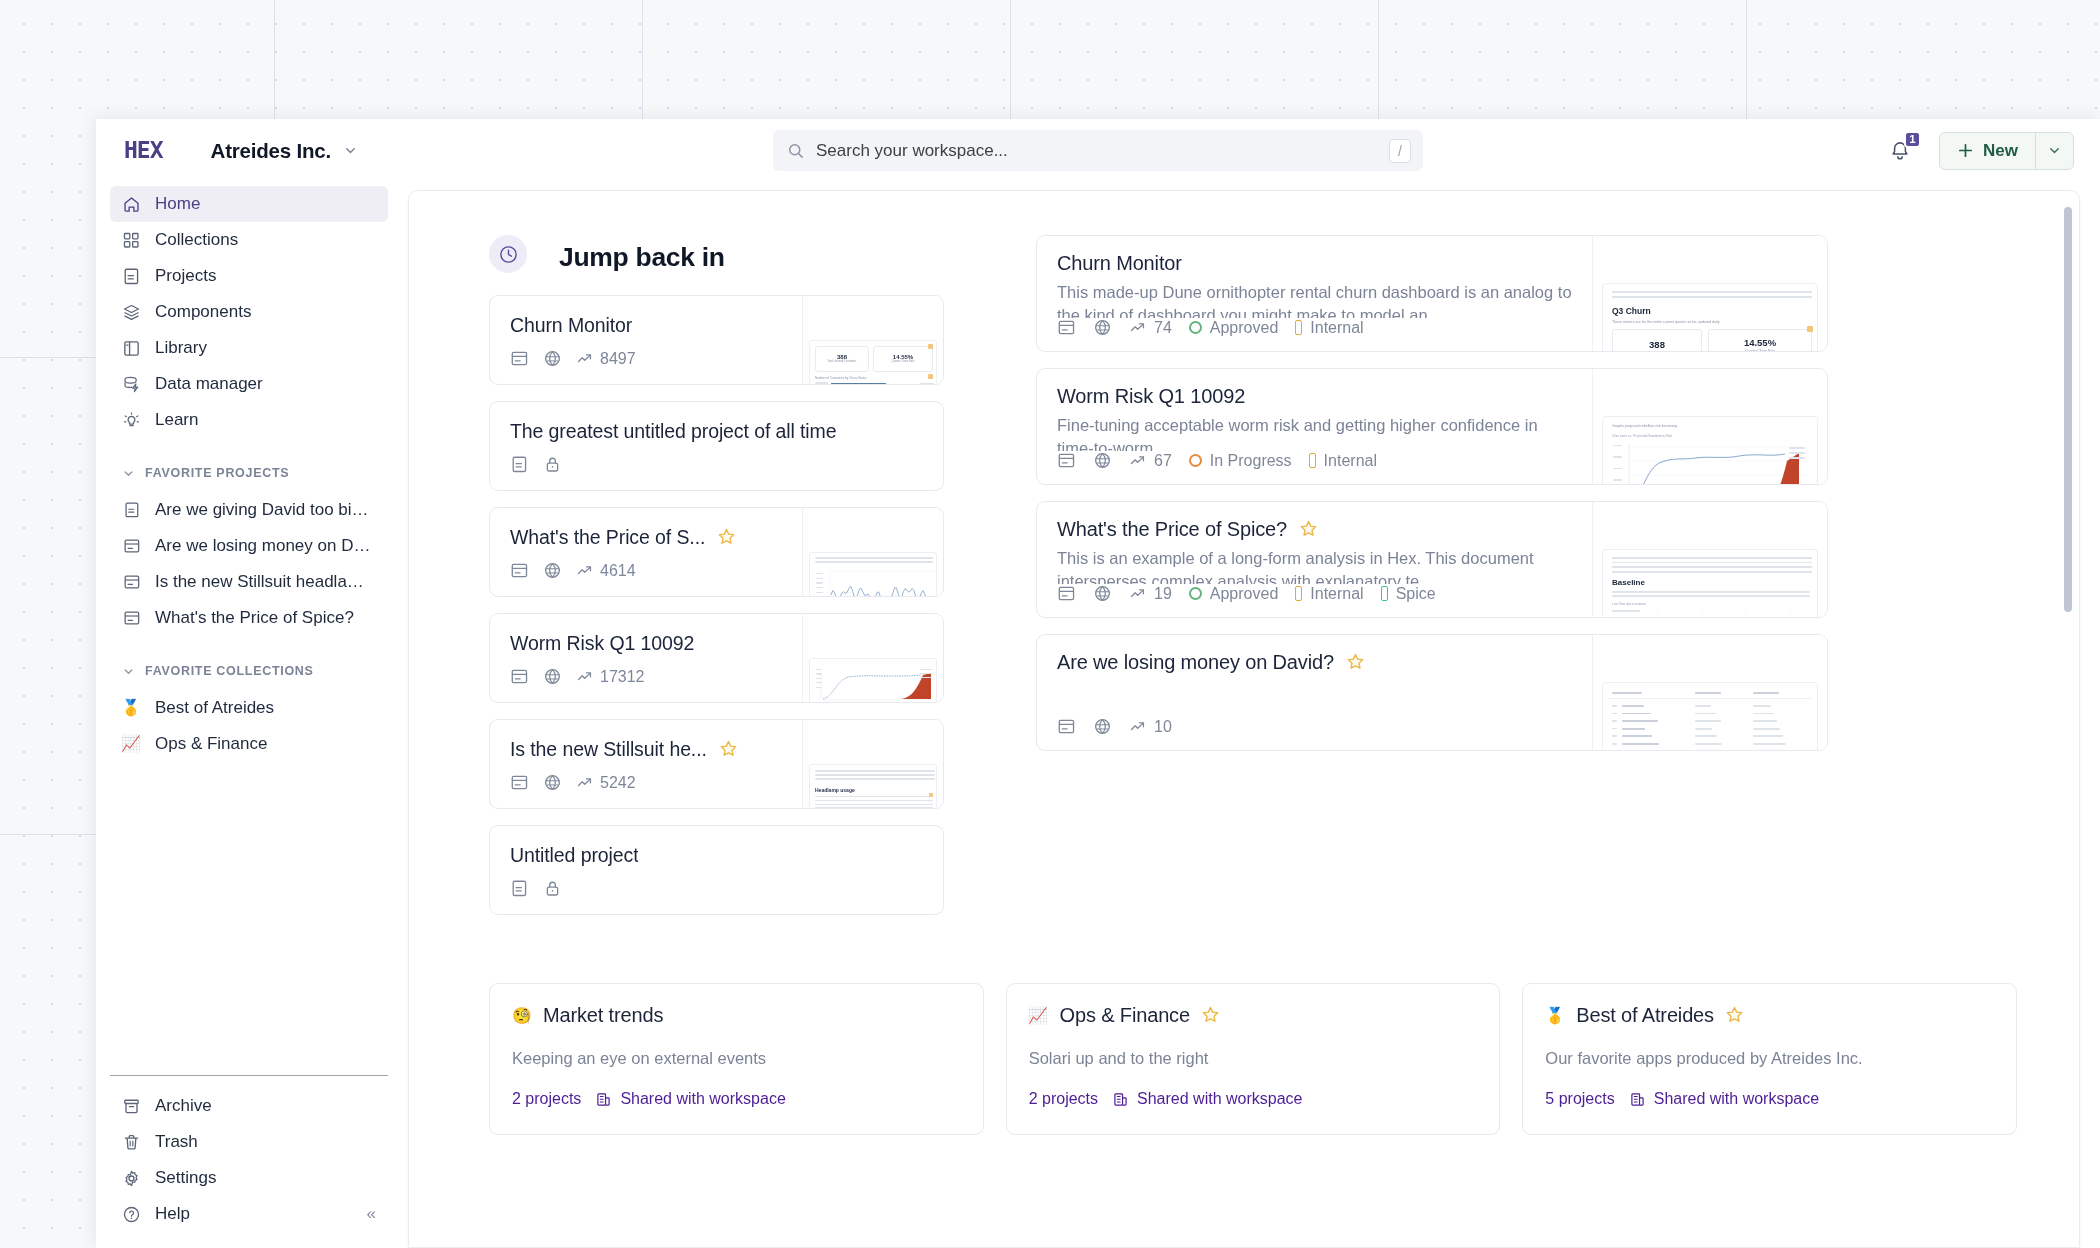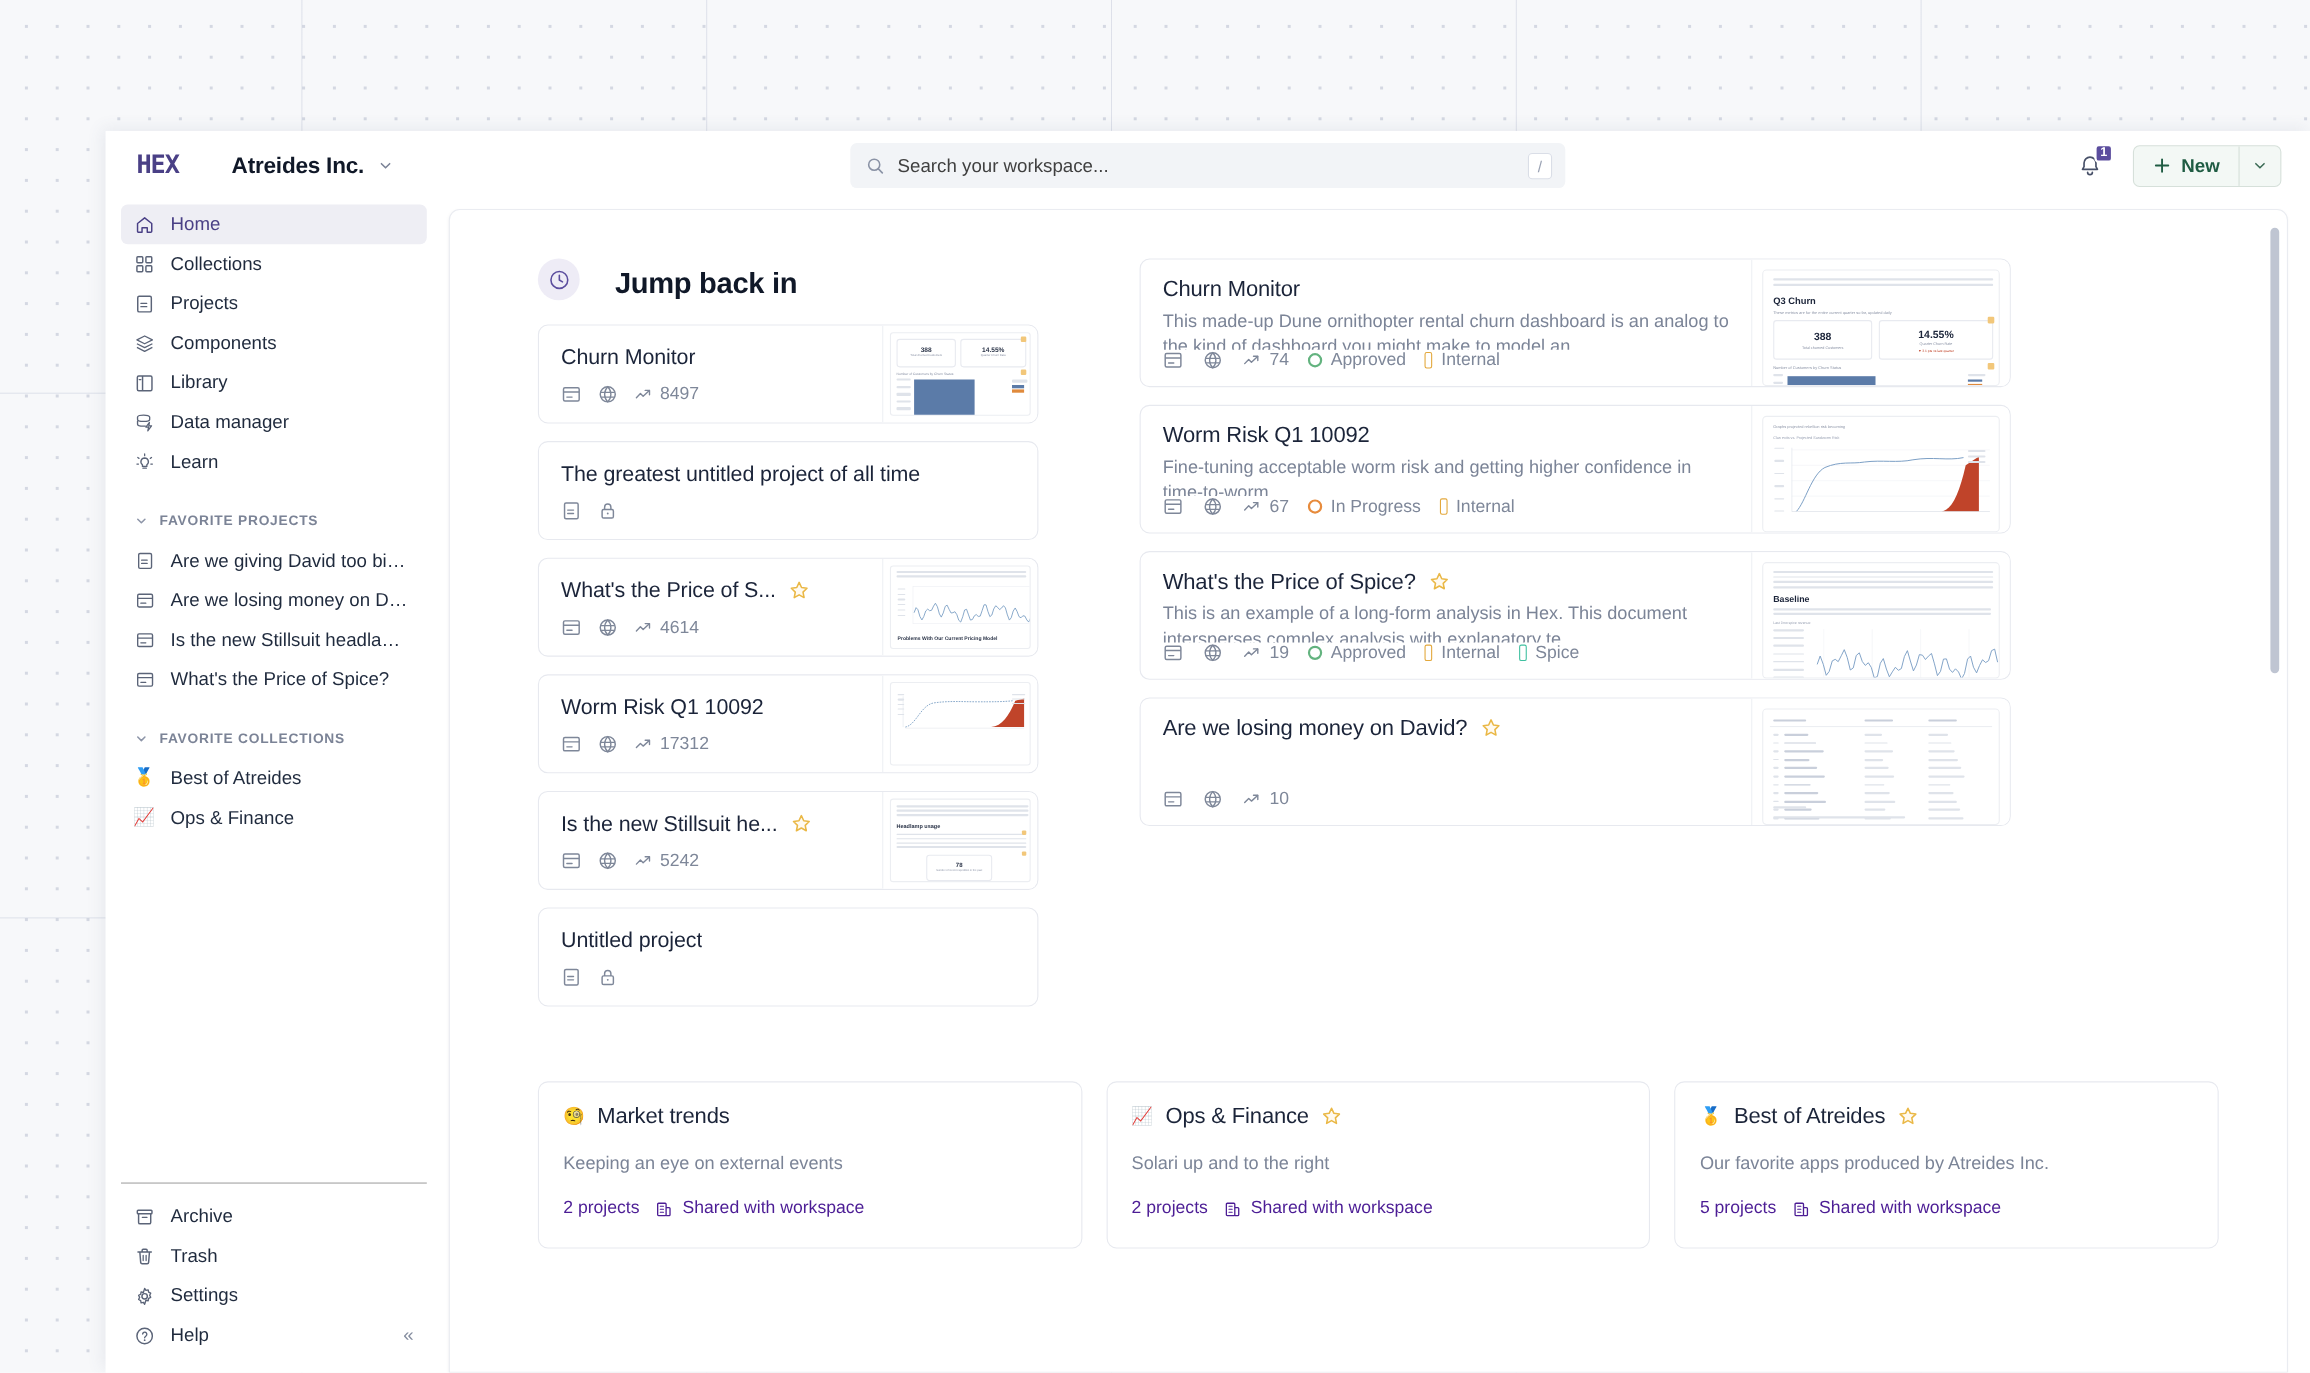--- a/index.html
+++ b/index.html
@@ -207,21 +207,21 @@
     padding: 20px 22px 22px; min-height: 152px;
   }
   .coll-title-row { display: flex; align-items: center; gap: 11px; }
   .coll-title { font-size: 20px; color: #1b2439; letter-spacing: -.15px; }
   .coll-desc { font-size: 16.5px; color: #7b8497; margin-top: 22px; }
   .coll-foot { display: flex; align-items: center; gap: 14px; margin-top: 22px; font-size: 16px; color: #4c1d95; }
   .coll-foot .it { display: flex; align-items: center; gap: 8px; }
 
   
   .tn { position: absolute; inset: 0; padding: 6px; }
-  .tn-inner { width: 100%; height: 100%; border: 1px solid #eceef2; border-radius: 3px; overflow: hidden; position: relative; background:#fff; }
+  .tn-inner { width: 100%; height: 100%; border: 1px solid #eceef2; border-radius: 3px; overflow: hidden; position: relative; background:#fff;margin-top:38px; }
   .sk { background: #c9cfdb; border-radius: 1px; }
   .sk-l { background: #dfe3ea; border-radius: 1px; }
   .kpi-box { border: 1px solid #e8eaf0; border-radius: 3px; }
 </style>
 </head>
 <body>
 
 <div class="bg-lines"></div>
 
 <div class="app">

